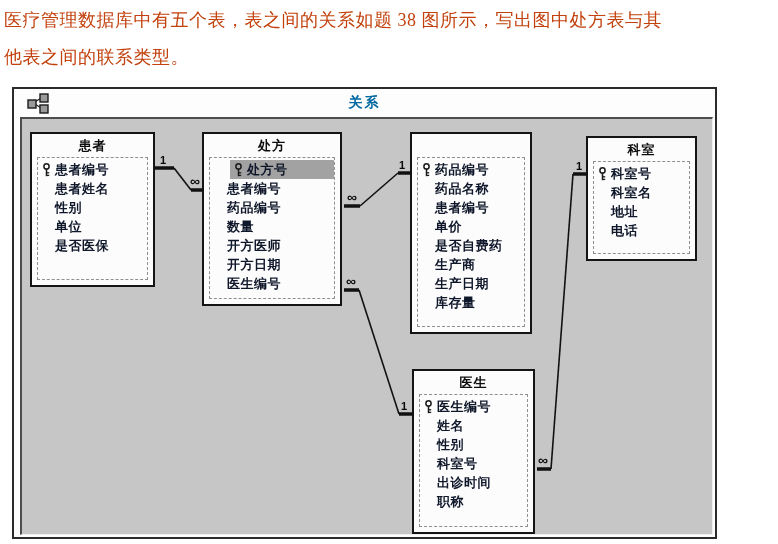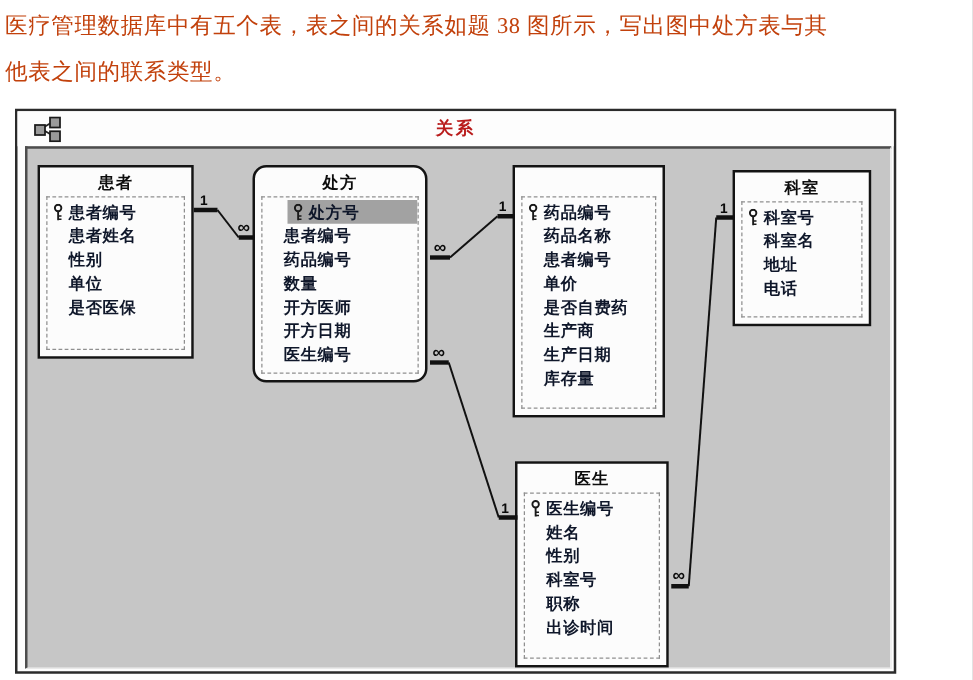--- a/index.html
+++ b/index.html
@@ -20,21 +20,21 @@
   .figure{
     position:absolute;left:12px;top:87px;width:705px;height:452px;
     border:2px solid #2b2b2b;background:#fdfdfd;box-sizing:border-box;
   }
   .titlebar{
     position:absolute;left:0;top:0;right:0;height:28px;
     background:#fdfdfd;display:flex;align-items:center;
   }
   .rel-icon{position:absolute;left:13px;top:4px;width:24px;height:21px;}
   .win-title{
-    margin:0 auto;font-size:14px;font-weight:600;color:#b91c1c;
+    margin:0 auto;font-size:14px;font-weight:600;color:#0369a1;
     letter-spacing:2px;
   }
   .canvas{
     position:absolute;left:6px;top:28px;width:693px;height:418px;
     background:#c6c6c6;box-sizing:border-box;
     border-top:2px solid #4d4d4d;border-left:2px solid #4d4d4d;
     border-right:1px solid #efefef;border-bottom:1px solid #efefef;padding-left:48px;
   }
   
   .tbl{
@@ -106,21 +106,21 @@
           <div class="frow">
             <span class="kcell"></span>
             <span>单位</span>
           </div>
           <div class="frow">
             <span class="kcell"></span>
             <span>是否医保</span>
           </div>
         </div>
       </div>
-      <div class="tbl" style="left: 180px; top: 13px; width: 140px; height: 174px; border-radius: 11px;">
+      <div class="tbl" style="left: 180px; top: 13px; width: 140px; height: 174px;">
         <div class="tname">处方</div>
         <div class="flist">
           <div class="frow sel">
             <span class="kcell">
               <svg width="9" height="14" viewBox="0 0 9 14">
                 <circle cx="4.5" cy="3.4" r="2.6" fill="none" stroke="#1a1a1a" stroke-width="1.5"></circle>
                 <line x1="4.5" y1="6" x2="4.5" y2="13.2" stroke="#1a1a1a" stroke-width="1.5"></line>
                 <line x1="4.5" y1="9.8" x2="7.2" y2="9.8" stroke="#1a1a1a" stroke-width="1.3"></line>
                 <line x1="4.5" y1="12.4" x2="7.2" y2="12.4" stroke="#1a1a1a" stroke-width="1.3"></line>
               </svg>
@@ -245,25 +245,25 @@
           <div class="frow">
             <span class="kcell"></span>
             <span>性别</span>
           </div>
           <div class="frow">
             <span class="kcell"></span>
             <span>科室号</span>
           </div>
           <div class="frow">
             <span class="kcell"></span>
+            <span>出诊时间</span>
+          </div>
+          <div class="frow">
+            <span class="kcell"></span>
             <span>职称</span>
-          </div>
-          <div class="frow">
-            <span class="kcell"></span>
-            <span>出诊时间</span>
           </div>
         </div>
       </div>
       <svg class="links" width="693" height="418" viewBox="20 115 693 418">
         <line x1="153" y1="164" x2="172" y2="164" stroke="#111" stroke-width="3.5"></line>
         <line x1="172" y1="164" x2="189" y2="186" stroke="#111" stroke-width="1.6"></line>
         <line x1="189" y1="186" x2="202" y2="186" stroke="#111" stroke-width="3.5"></line>
         <text x="161" y="160" text-anchor="middle" font-size="11" fill="#0a0a0a">1</text>
         <text x="193" y="182" text-anchor="middle" font-size="14" fill="#0a0a0a">∞</text>
         <line x1="342" y1="202" x2="358" y2="202" stroke="#111" stroke-width="3.5"></line>

